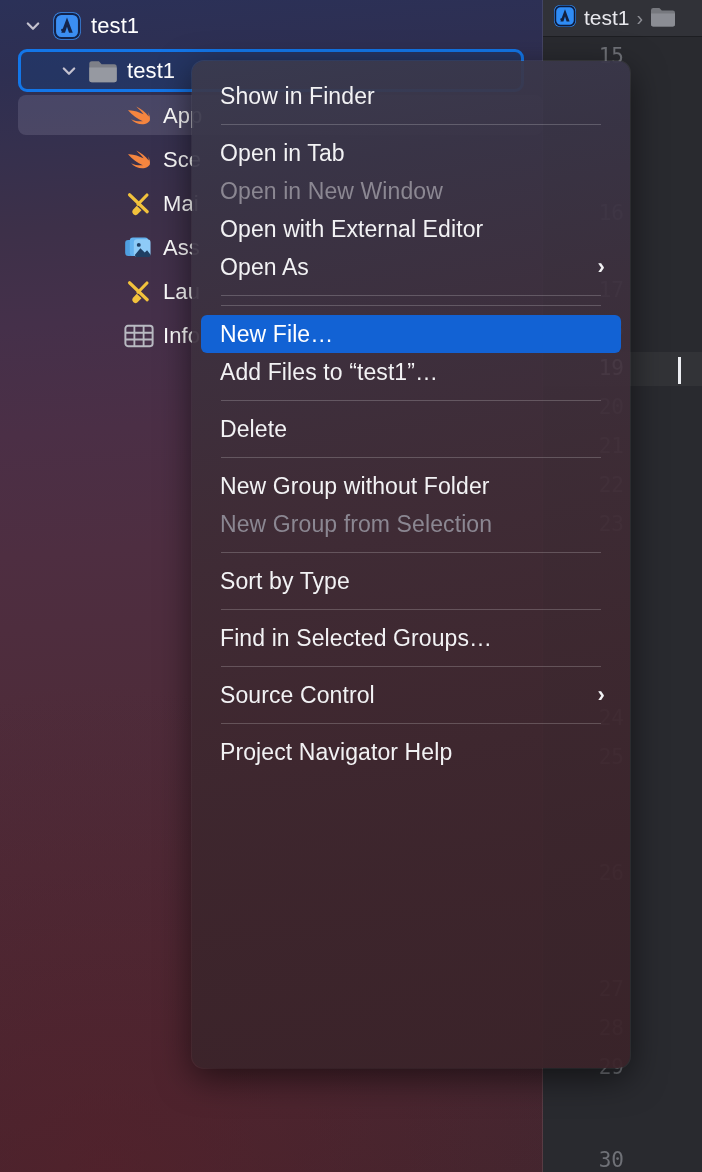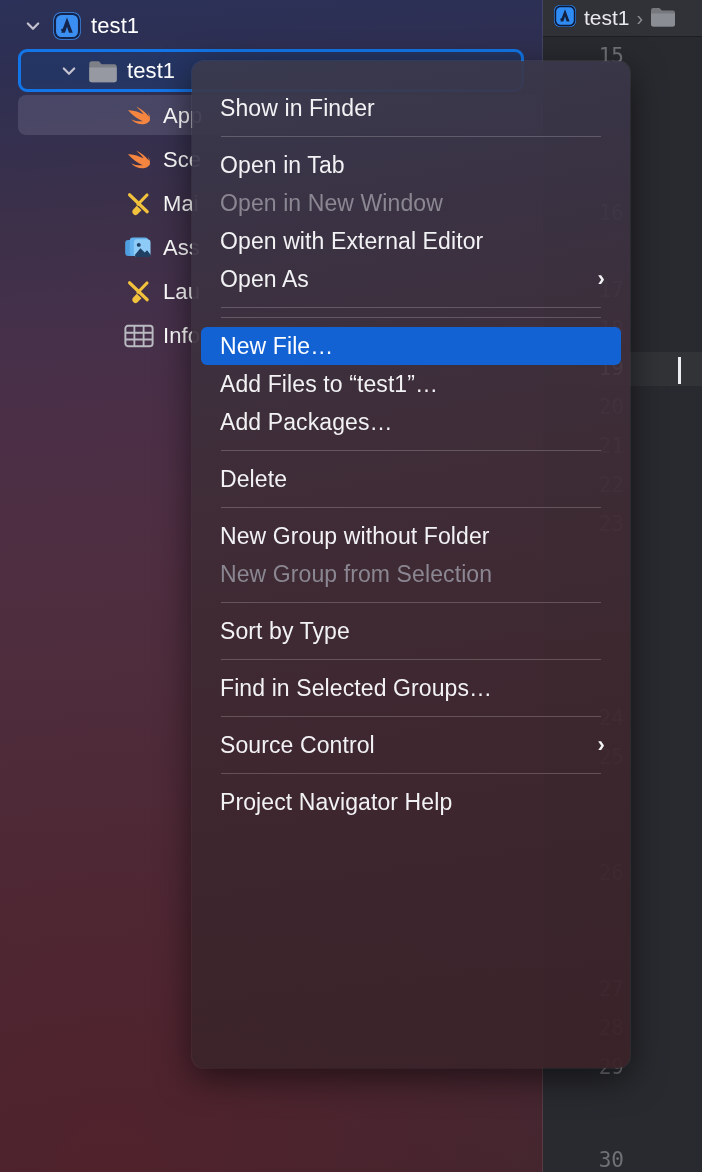--- a/index.html
+++ b/index.html
@@ -99,21 +99,21 @@
     background:
       linear-gradient(170deg,
         rgba(58,58,78,0.94) 0%,
         rgba(57,52,70,0.94) 12%,
         rgba(60,48,62,0.94) 26%,
         rgba(62,44,54,0.94) 42%,
         rgba(62,40,48,0.945) 60%,
         rgba(60,37,44,0.95) 78%,
         rgba(58,35,41,0.95) 100%);
     box-shadow:0 10px 34px rgba(0,0,0,0.55), 0 0 0 1px rgba(255,255,255,0.085);
-    padding:28px 0;
+    padding:16px 0;
     overflow:hidden;
   }
   .mi {
     position:relative; height:38px; margin:0 9px;
     display:flex; align-items:center;
     padding-left:19px; padding-right:14px;
     color:#f2f2f4; font-size:23px; letter-spacing:0.1px;
     border-radius:6px; white-space:nowrap;
   }
   .mi.disabled { color:#8b8792; }
@@ -308,23 +308,20 @@
           <span class="sub-chev">›</span>
         </div>
         <div class="msep"></div>
         <div class="msep"></div>
         <div class="mi hl">
           <span>New File…</span>
         </div>
         <div class="mi">
           <span>Add Files to “test1”…</span>
         </div>
-        <div class="mi">
-          <span>Add Packages…</span>
-        </div>
         <div class="msep"></div>
         <div class="mi">
           <span>Delete</span>
         </div>
         <div class="msep"></div>
         <div class="mi">
           <span>New Group without Folder</span>
         </div>
         <div class="mi disabled">
           <span>New Group from Selection</span>

